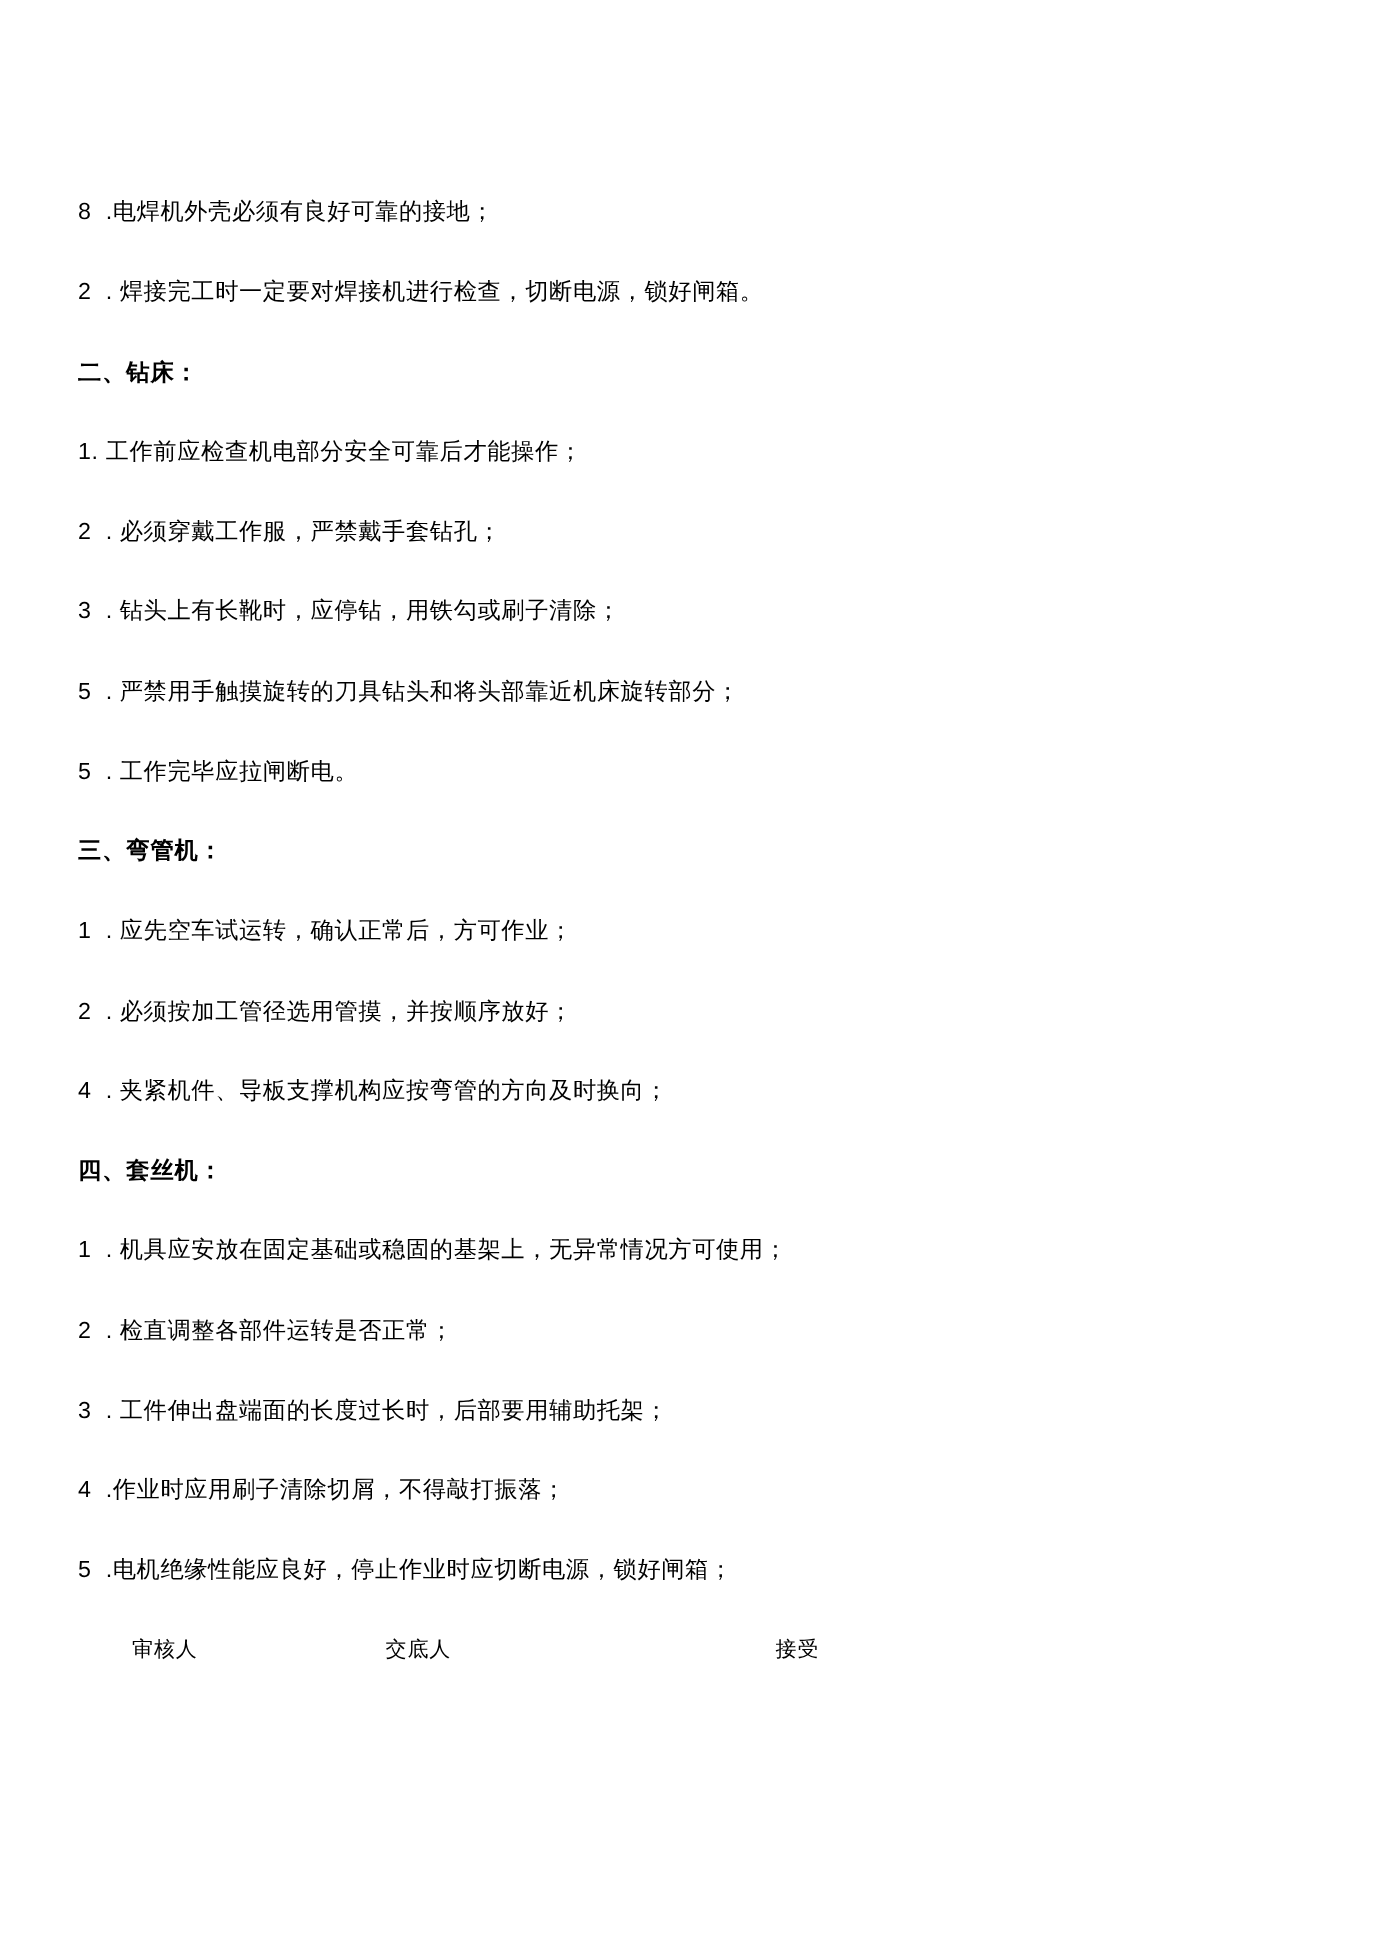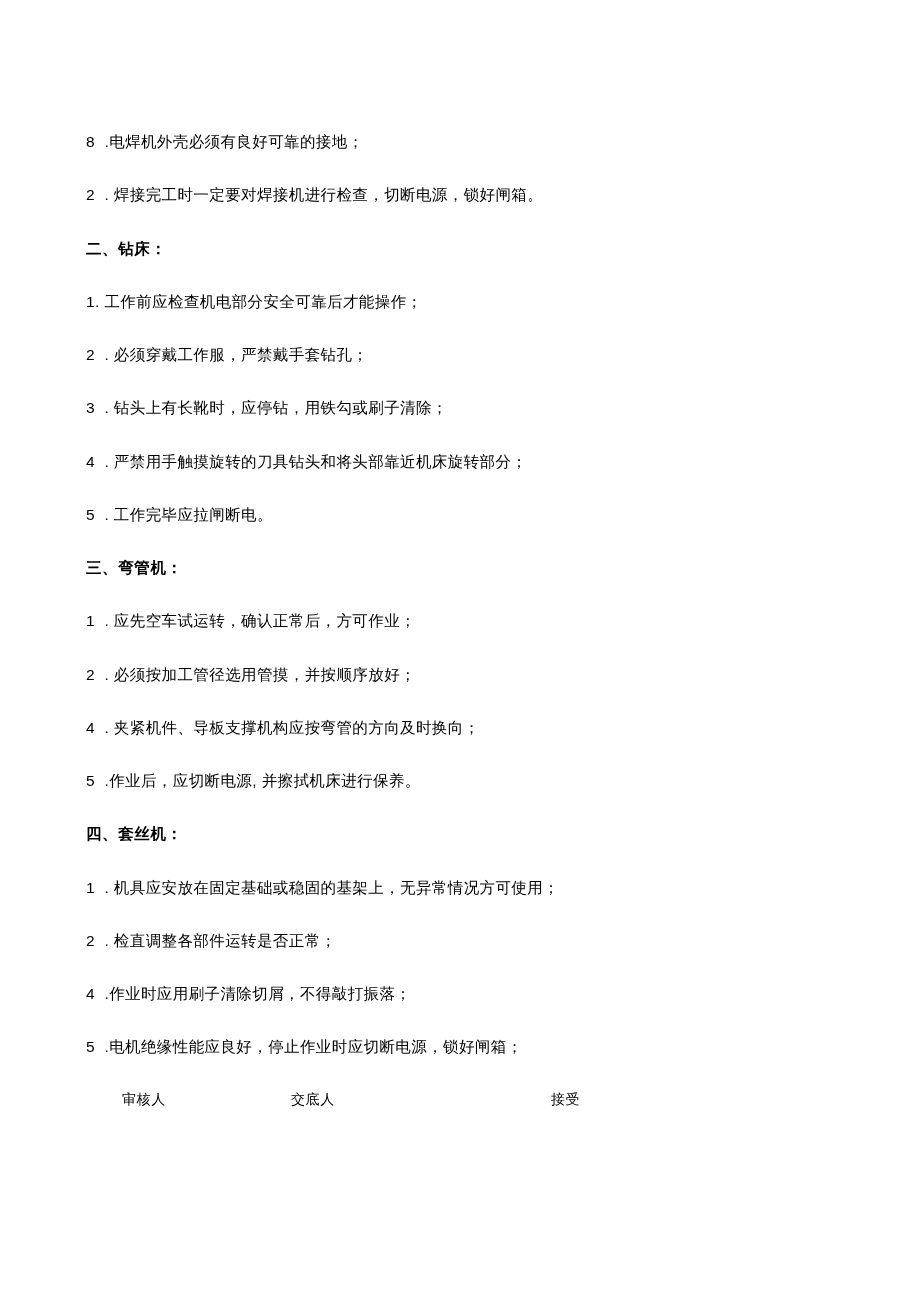--- a/index.html
+++ b/index.html
@@ -13,21 +13,21 @@
     font-family: "Liberation Sans", sans-serif;
     color: #000000;
     -webkit-font-smoothing: antialiased;
   }
   .page {
     position: relative;
     width: 920px;
     height: 1301px;
     background: #ffffff;
     box-sizing: border-box;
-    padding: 130px 108px 0 86px;
+    padding: 130px 108px 0 52px;
   }
   .doc-body {
     display: block;
   }
   .para {
     font-size: 15.5px;
     line-height: 1.5;
     margin: 0 0 30px 0;
     letter-spacing: 0.4px;
     white-space: pre;
@@ -59,30 +59,30 @@
 
 <div class="page">
   <div class="doc-body">
 
     <p class="para">8  .电焊机外壳必须有良好可靠的接地；</p>
     <p class="para">2  . 焊接完工时一定要对焊接机进行检查，切断电源，锁好闸箱。</p>
     <p class="para heading">二、钻床：</p>
     <p class="para">1. 工作前应检查机电部分安全可靠后才能操作；</p>
     <p class="para">2  . 必须穿戴工作服，严禁戴手套钻孔；</p>
     <p class="para">3  . 钻头上有长靴时，应停钻，用铁勾或刷子清除；</p>
-    <p class="para">4  . 严禁用手触摸旋转的刀具钻头和将头部靠近机床旋转部分；</p>
+    <p class="para">5  . 严禁用手触摸旋转的刀具钻头和将头部靠近机床旋转部分；</p>
     <p class="para">5  . 工作完毕应拉闸断电。</p>
     <p class="para heading">三、弯管机：</p>
     <p class="para">1  . 应先空车试运转，确认正常后，方可作业；</p>
     <p class="para">2  . 必须按加工管径选用管摸，并按顺序放好；</p>
     <p class="para">4  . 夹紧机件、导板支撑机构应按弯管的方向及时换向；</p>
-    <p class="para">5  .作业后，应切断电源, 并擦拭机床进行保养。</p>
     <p class="para heading">四、套丝机：</p>
     <p class="para">1  . 机具应安放在固定基础或稳固的基架上，无异常情况方可使用；</p>
     <p class="para">2  . 检直调整各部件运转是否正常；</p>
+    <p class="para">3  . 工件伸出盘端面的长度过长时，后部要用辅助托架；</p>
     <p class="para">4  .作业时应用刷子清除切屑，不得敲打振落；</p>
     <p class="para">5  .电机绝缘性能应良好，停止作业时应切断电源，锁好闸箱；</p>
 
     <div class="sign-row">
       <span class="sign-item s1">审核人</span>
       <span class="sign-item s2">交底人</span>
       <span class="sign-item s3">接受</span>
     </div>
 
   </div>

